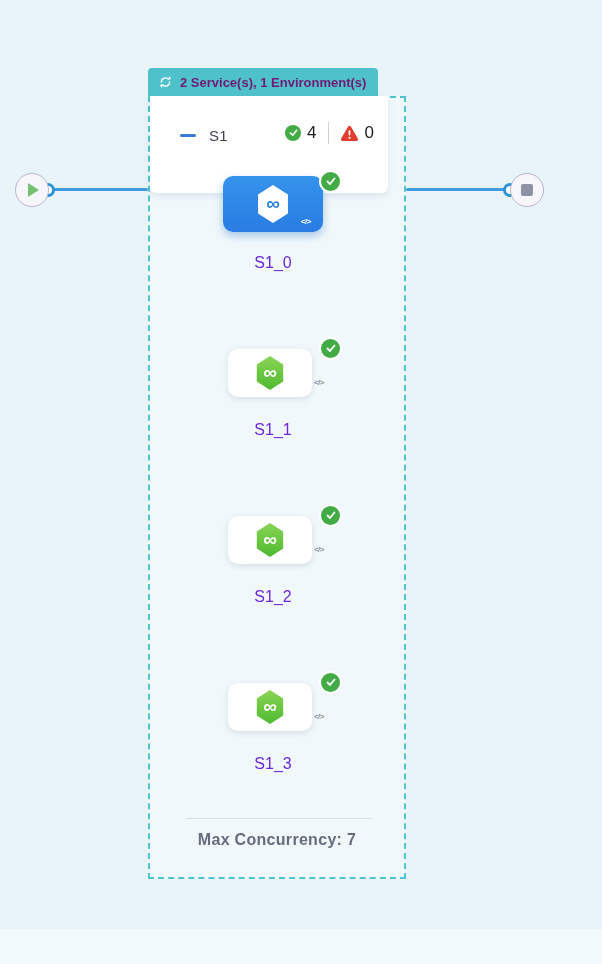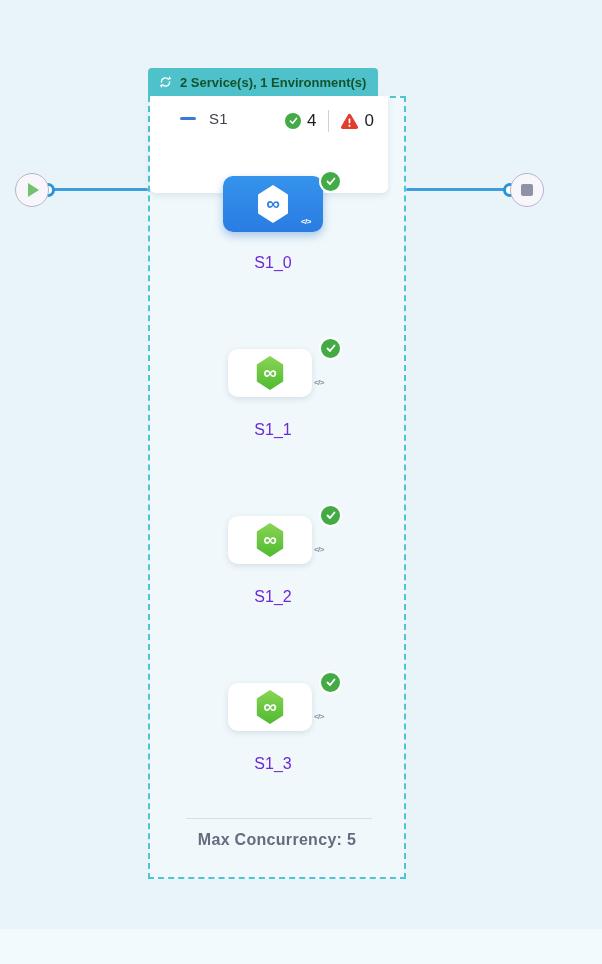--- a/index.html
+++ b/index.html
@@ -28,32 +28,32 @@
   .port-left{left:41px;top:183px;}
   .port-right{left:503px;top:183px;}
 
   .edge{height:3px;background:#3f9cdf;border-radius:2px;top:188px;}
   .edge-left{left:52px;width:96px;}
   .edge-right{left:406px;width:100px;}
 
   
   .loop-badge{left:148px;top:68px;height:28px;padding:0 12px 0 10px;
     background:#4fc1ca;border-radius:4px 4px 0 0;
-    display:flex;align-items:center;gap:7px;color:#14532d;
+    display:flex;align-items:center;gap:7px;color:#701a75;
     font-size:13px;font-weight:700;white-space:nowrap;z-index:4;}
 
   
   .stage-box{left:148px;top:96px;width:258px;height:783px;box-sizing:border-box;
     border:2px dashed #4dc5d3;background:rgba(246,252,254,0.55);z-index:1;}
 
   .stage-header-panel{left:150px;top:96px;width:238px;height:97px;background:#ffffff;
     border-radius:0 0 6px 6px;box-shadow:0 3px 6px rgba(40,70,110,0.10);z-index:2;}
 
   .stage-header-row{left:150px;top:110px;width:238px;height:34px;z-index:3;
-    display:flex;align-items:flex-start;justify-content:space-between;
+    display:flex;align-items:flex-end;justify-content:space-between;
     padding:0 14px 0 30px;box-sizing:border-box;}
   .hdr-left{display:flex;align-items:center;gap:13px;}
   .hdr-right{display:flex;align-items:center;gap:6px;}
   .collapse-minus{width:16px;height:3px;background:#3b79d8;border-radius:2px;cursor:pointer;}
   .stage-name{font-size:15px;color:#3f4350;font-weight:500;letter-spacing:.2px;}
   .mini-check{width:16px;height:16px;border-radius:50%;background:#42ab45;
     display:flex;align-items:center;justify-content:center;flex:none;}
   .count{font-size:17px;color:#1d1f24;font-weight:500;}
   .v-div{width:1px;height:22px;background:#ccd2da;margin:0 5px;}
 
@@ -204,13 +204,13 @@
   </div>
   <div class="check-badge">
     <svg width="10" height="9" viewBox="0 0 10 9">
         <polyline points="1.5,4.5 4,7 8.5,1.5" fill="none" stroke="#ffffff" stroke-width="1.8" stroke-linecap="round" stroke-linejoin="round"></polyline>
       </svg>
   </div>
   <div class="node-label">S1_3</div>
 </div>
 
 <div class="abs footer-div"></div>
-<div class="abs footer-text">Max Concurrency: 5</div>
+<div class="abs footer-text">Max Concurrency: 7</div>
 
 </body></html>

